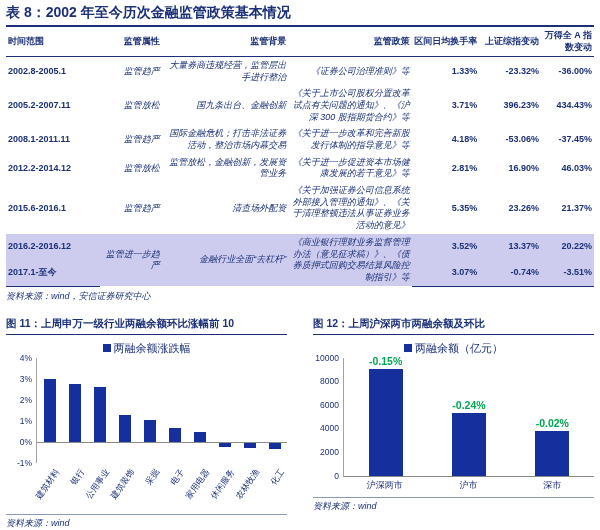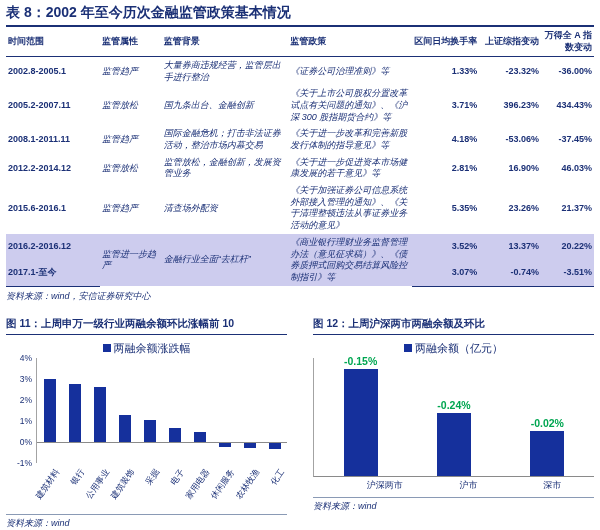--- a/index.html
+++ b/index.html
@@ -5,21 +5,21 @@
   html,body{margin:0;padding:0;background:#fff;width:600px;height:530px;overflow:hidden;
     font-family:"Liberation Sans","DejaVu Sans",sans-serif;color:#1b3076;}
   .page{padding:3px 6px 0 6px;}
   
   .tbl-title{font-size:14px;font-weight:bold;color:#1b3076;padding:1px 0 3px 0;
     border-bottom:2px solid #1b3076;}
   table.policy{width:100%;border-collapse:collapse;table-layout:fixed;font-size:9px;line-height:1.3;}
   table.policy th{font-weight:bold;vertical-align:middle;padding:3px 2px;border-bottom:1px solid #1b3076;}
   table.policy td{vertical-align:middle;padding:2.5px 2px;}
   th.l,td.l{text-align:left;}
-  th.c,td.c{text-align:left;margin-left:20px;}
+  th.c,td.c{text-align:right;margin-left:20px;}
   th.r,td.r{text-align:right;}
   td.time{font-weight:bold;white-space:nowrap;}
   td.num{font-weight:bold;}
   td.kai{font-style:italic;}
   tr.hl td{background:#cdccee;}
   tbody tr:last-child td{border-bottom:1px solid #1b3076;}
   .tbl-source{font-size:9px;font-style:italic;padding:3px 0 4px 0;}
   
   .figures{display:flex;gap:26px;margin-top:10px;}
   .figure{flex:1;min-width:0;}
@@ -186,20 +186,28 @@
       <div class="fig-source">资料来源：wind</div>
     </div>
 
     <div class="figure">
       <div class="fig-title">图 12：上周沪深两市两融余额及环比</div>
       <div class="legend">
         <span class="swatch"></span>
         <span>两融余额（亿元）</span>
       </div>
       <div class="chart-wrap">
+        <div class="ycol" id="f12-ylabels">
+            <div class="ytick-label" style="top: 0px;">10000</div>
+            <div class="ytick-label" style="top: 23.6px;">8000</div>
+            <div class="ytick-label" style="top: 47.2px;">6000</div>
+            <div class="ytick-label" style="top: 70.8px;">4000</div>
+            <div class="ytick-label" style="top: 94.4px;">2000</div>
+            <div class="ytick-label" style="top: 118px;">0</div>
+          </div>
         <div class="plot" id="f12-plot">
             <div class="bar" style="width: 34px; left: calc(16.6667% - 17px); height: 106.2px; top: 11.8px;"></div>
             <div class="bar-label" style="left: 16.6667%; top: -2.2px;">-0.15%</div>
             <div class="bar" style="width: 34px; left: calc(50% - 17px); height: 62.54px; top: 55.46px;"></div>
             <div class="bar-label" style="left: 50%; top: 41.46px;">-0.24%</div>
             <div class="bar" style="width: 34px; left: calc(83.3333% - 17px); height: 44.25px; top: 73.75px;"></div>
             <div class="bar-label" style="left: 83.3333%; top: 59.75px;">-0.02%</div>
           </div>
       </div>
       <div class="cats-flat" id="f12-cats">

